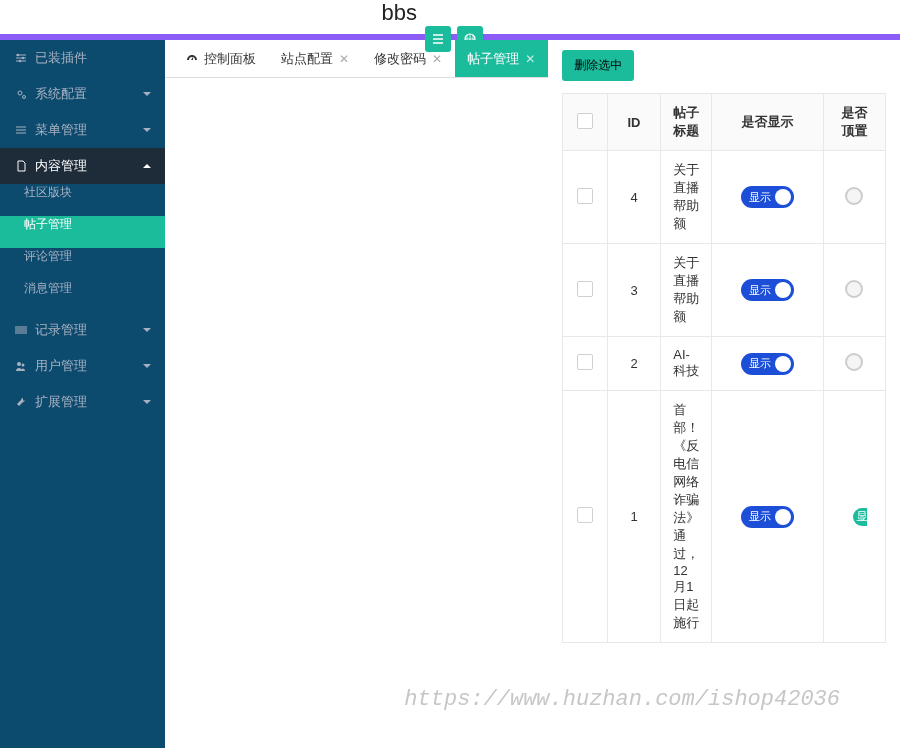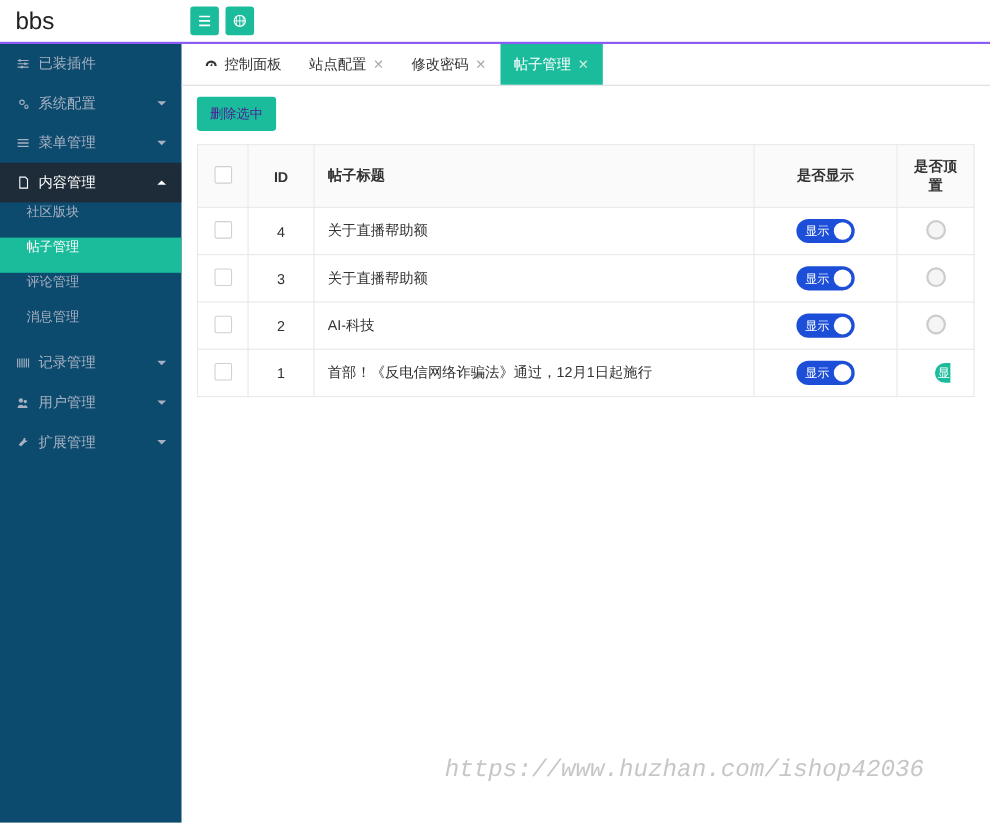--- a/index.html
+++ b/index.html
@@ -1,44 +1,44 @@
 <!DOCTYPE html>
 <html><head>
 <meta charset="utf-8">
 <style>
 * { margin: 0; padding: 0; box-sizing: border-box; }
 body { font-family: Arial, "Microsoft YaHei", sans-serif; font-size: 13px; color: #333; background: #fff; width: 900px; height: 748px; overflow: hidden; position: relative; }
 
-.header { height: 40px; display: flex; align-items: center; border-bottom: 2px solid #8b5cf6; }
+.header { height: 40px; display: flex; align-items: center; border-bottom: 6px solid #8b5cf6; flex-direction: column; }
 .logo { width: 165px; padding-left: 14px; font-size: 22px; color: #222; }
 .header-btns { display: flex; gap: 6px; padding-left: 8px; }
 .hbtn { width: 26px; height: 26px; background: #1abc9c; border-radius: 3px; display: flex; align-items: center; justify-content: center; cursor: pointer; color: #fff; }
 
 .body { display: flex; height: calc(100% - 40px); }
 
 .sidebar { width: 165px; background: #0c4a6e; color: #a7b1c2; overflow: hidden; }
 .nav-item { display: flex; align-items: center; height: 36px; padding: 0 14px; cursor: pointer; font-size: 13px; justify-content: space-between; }
 .nav-item .lft { display: flex; align-items: center; gap: 8px; }
 .nav-item.open { background: #1e2b38; color: #fff; }
 .nav-sub { height: 32px; padding-left: 24px; display: flex; cursor: pointer; font-size: 12px; color: #a7b1c2; }
 .nav-sub.active { background: #1abc9c; color: #fff; }
 .caret { width: 0; height: 0; border-left: 4px solid transparent; border-right: 4px solid transparent; border-top: 4px solid #a7b1c2; }
 .caret.up { border-top: none; border-bottom: 4px solid #fff; }
 .ico { width: 13px; height: 13px; display: inline-flex; align-items: center; justify-content: center; }
 
-.main { flex: 1; display: flex; flex-direction: column; }
+.main { flex: 1; display: flex; flex-direction: row; }
 .tabs { height: 38px; border-bottom: 1px solid #ddd; display: flex; align-items: stretch; padding-left: 8px; }
 .tab { display: flex; align-items: center; padding: 0 12px; font-size: 13px; color: #333; border-right: 1px solid transparent; gap: 6px; cursor: pointer; }
 .tab.first { gap: 6px; }
 .tab .close { color: #aaa; font-size: 12px; }
 .tab.active { background: #1abc9c; color: #fff; }
 .tab.active .close { color: #cdece5; }
 
 .content { padding: 10px 14px; flex: 1; }
-.delbtn { background: #1abc9c; color: #4c1d95; border: none; padding: 7px 12px; border-radius: 3px; font-size: 12px; cursor: pointer; margin-bottom: 12px; }
+.delbtn { background: #1abc9c; color: #000000; border: none; padding: 7px 12px; border-radius: 3px; font-size: 12px; cursor: pointer; margin-bottom: 12px; }
 
 table { width: 100%; border-collapse: collapse; }
 th, td { border: 1px solid #e8e8e8; padding: 10px 12px; text-align: left; font-size: 13px; }
 th { background: #fafafa; font-weight: bold; }
 .chk { width: 16px; height: 16px; border: 1px solid #d0d0d0; border-radius: 2px; background: #fff; display: inline-block; cursor: pointer; }
 .col-chk { width: 46px; text-align: center; }
 .col-id { width: 60px; text-align: center; }
 .col-show { width: 130px; text-align: center; }
 .col-top { width: 70px; text-align: center; }
 

